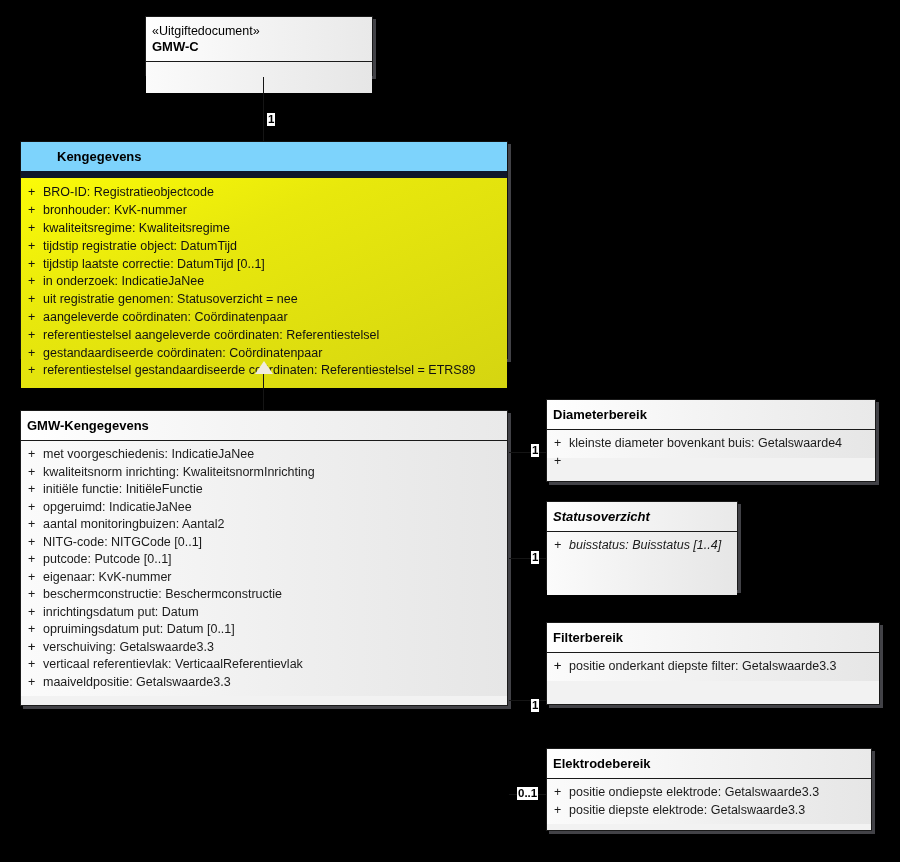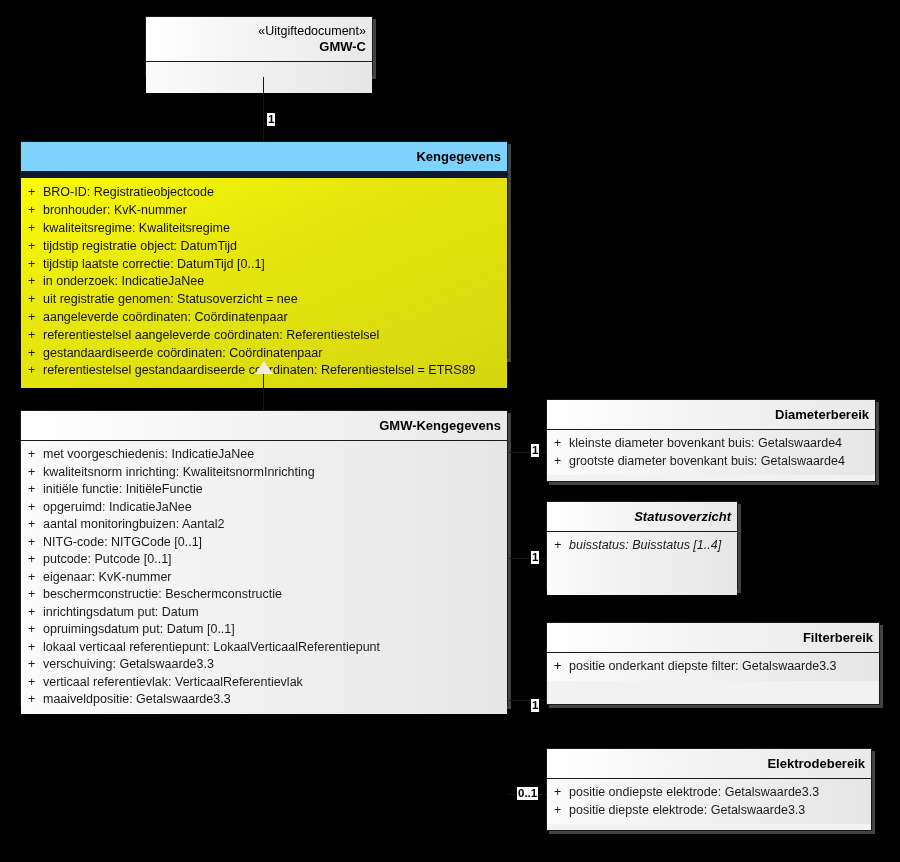--- a/index.html
+++ b/index.html
@@ -18,21 +18,21 @@
   }
 
   
   .uml-box {
     position: absolute;
     border: 1px solid #1a1a1a;
     box-shadow: 3px 3px 0 0 rgba(120,120,130,0.55);
     background: #f2f2f2;
   }
   .uml-head {
-    text-align: right;
+    text-align: left;
     font-weight: bold;
     font-size: 13px;
     color: #000;
     padding: 7px 6px 7px 6px;
     line-height: 1.18;
     border-bottom: 1px solid #1a1a1a;
     background: linear-gradient(to right, #ffffff 0%, #f4f4f4 45%, #e9e9e9 100%);
   }
   .uml-head.no-rule { border-bottom: none; }
   .uml-stereo {
@@ -149,42 +149,42 @@
       <div class="attr"><span class="vis">+</span><span>kwaliteitsnorm inrichting: KwaliteitsnormInrichting</span></div>
       <div class="attr"><span class="vis">+</span><span>initiële functie: InitiëleFunctie</span></div>
       <div class="attr"><span class="vis">+</span><span>opgeruimd: IndicatieJaNee</span></div>
       <div class="attr"><span class="vis">+</span><span>aantal monitoringbuizen: Aantal2</span></div>
       <div class="attr"><span class="vis">+</span><span>NITG-code: NITGCode [0..1]</span></div>
       <div class="attr"><span class="vis">+</span><span>putcode: Putcode [0..1]</span></div>
       <div class="attr"><span class="vis">+</span><span>eigenaar: KvK-nummer</span></div>
       <div class="attr"><span class="vis">+</span><span>beschermconstructie: Beschermconstructie</span></div>
       <div class="attr"><span class="vis">+</span><span>inrichtingsdatum put: Datum</span></div>
       <div class="attr"><span class="vis">+</span><span>opruimingsdatum put: Datum [0..1]</span></div>
-      <div class="attr"><span class="vis">+</span><span>lokaal verticaal referentiepunt: LokaalVerticaalReferentiepunt</span></div>
+      <div class="attr"><span class="vis">+</span></div>
       <div class="attr"><span class="vis">+</span><span>verschuiving: Getalswaarde3.3</span></div>
       <div class="attr"><span class="vis">+</span><span>verticaal referentievlak: VerticaalReferentievlak</span></div>
       <div class="attr"><span class="vis">+</span><span>maaiveldpositie: Getalswaarde3.3</span></div>
     </div>
   </div>
 
   <div class="conn conn-h" style="left:509px; top:452px; width:38px; height:1px;"></div>
   <div class="conn conn-h" style="left:509px; top:558px; width:38px; height:1px;"></div>
   <div class="conn conn-h" style="left:509px; top:700px; width:38px; height:1px;"></div>
   <div class="conn conn-h" style="left:509px; top:794px; width:38px; height:1px;"></div>
 
   <div class="mult" style="left:531px; top:444px;">1</div>
   <div class="mult" style="left:531px; top:551px;">1</div>
   <div class="mult" style="left:531px; top:699px;">1</div>
   <div class="mult" style="left:517px; top:787px;">0..1</div>
 
   <div class="uml-box" id="box-diameter" style="left:546px; top:399px; width:330px; height:83px;">
     <div class="uml-head">Diameterbereik</div>
     <div class="uml-body">
       <div class="attr"><span class="vis">+</span><span>kleinste diameter bovenkant buis: Getalswaarde4</span></div>
-      <div class="attr"><span class="vis">+</span><span>grootste diameter bovenkant buis: Getalswaarde4</span></div>
+      <div class="attr"><span class="vis">+</span></div>
     </div>
   </div>
 
   <div class="uml-box" id="box-status" style="left:546px; top:501px; width:192px; height:89px;font-style:italic;">
     <div class="uml-head">Statusoverzicht</div>
     <div class="uml-body" style="height:63px;">
       <div class="attr"><span class="vis">+</span><span>buisstatus: Buisstatus [1..4]</span></div>
     </div>
   </div>
 

